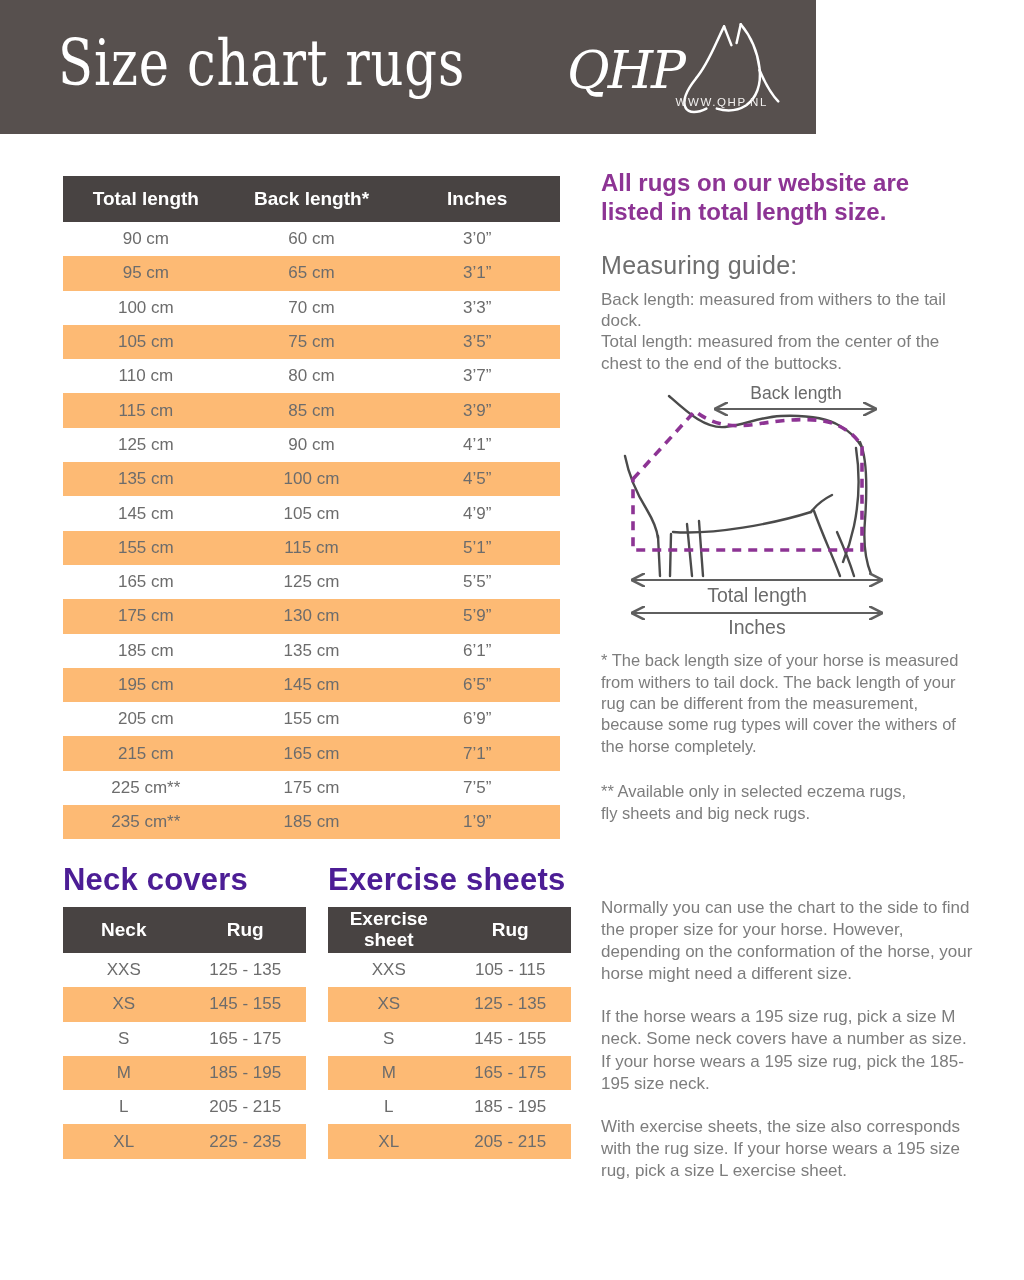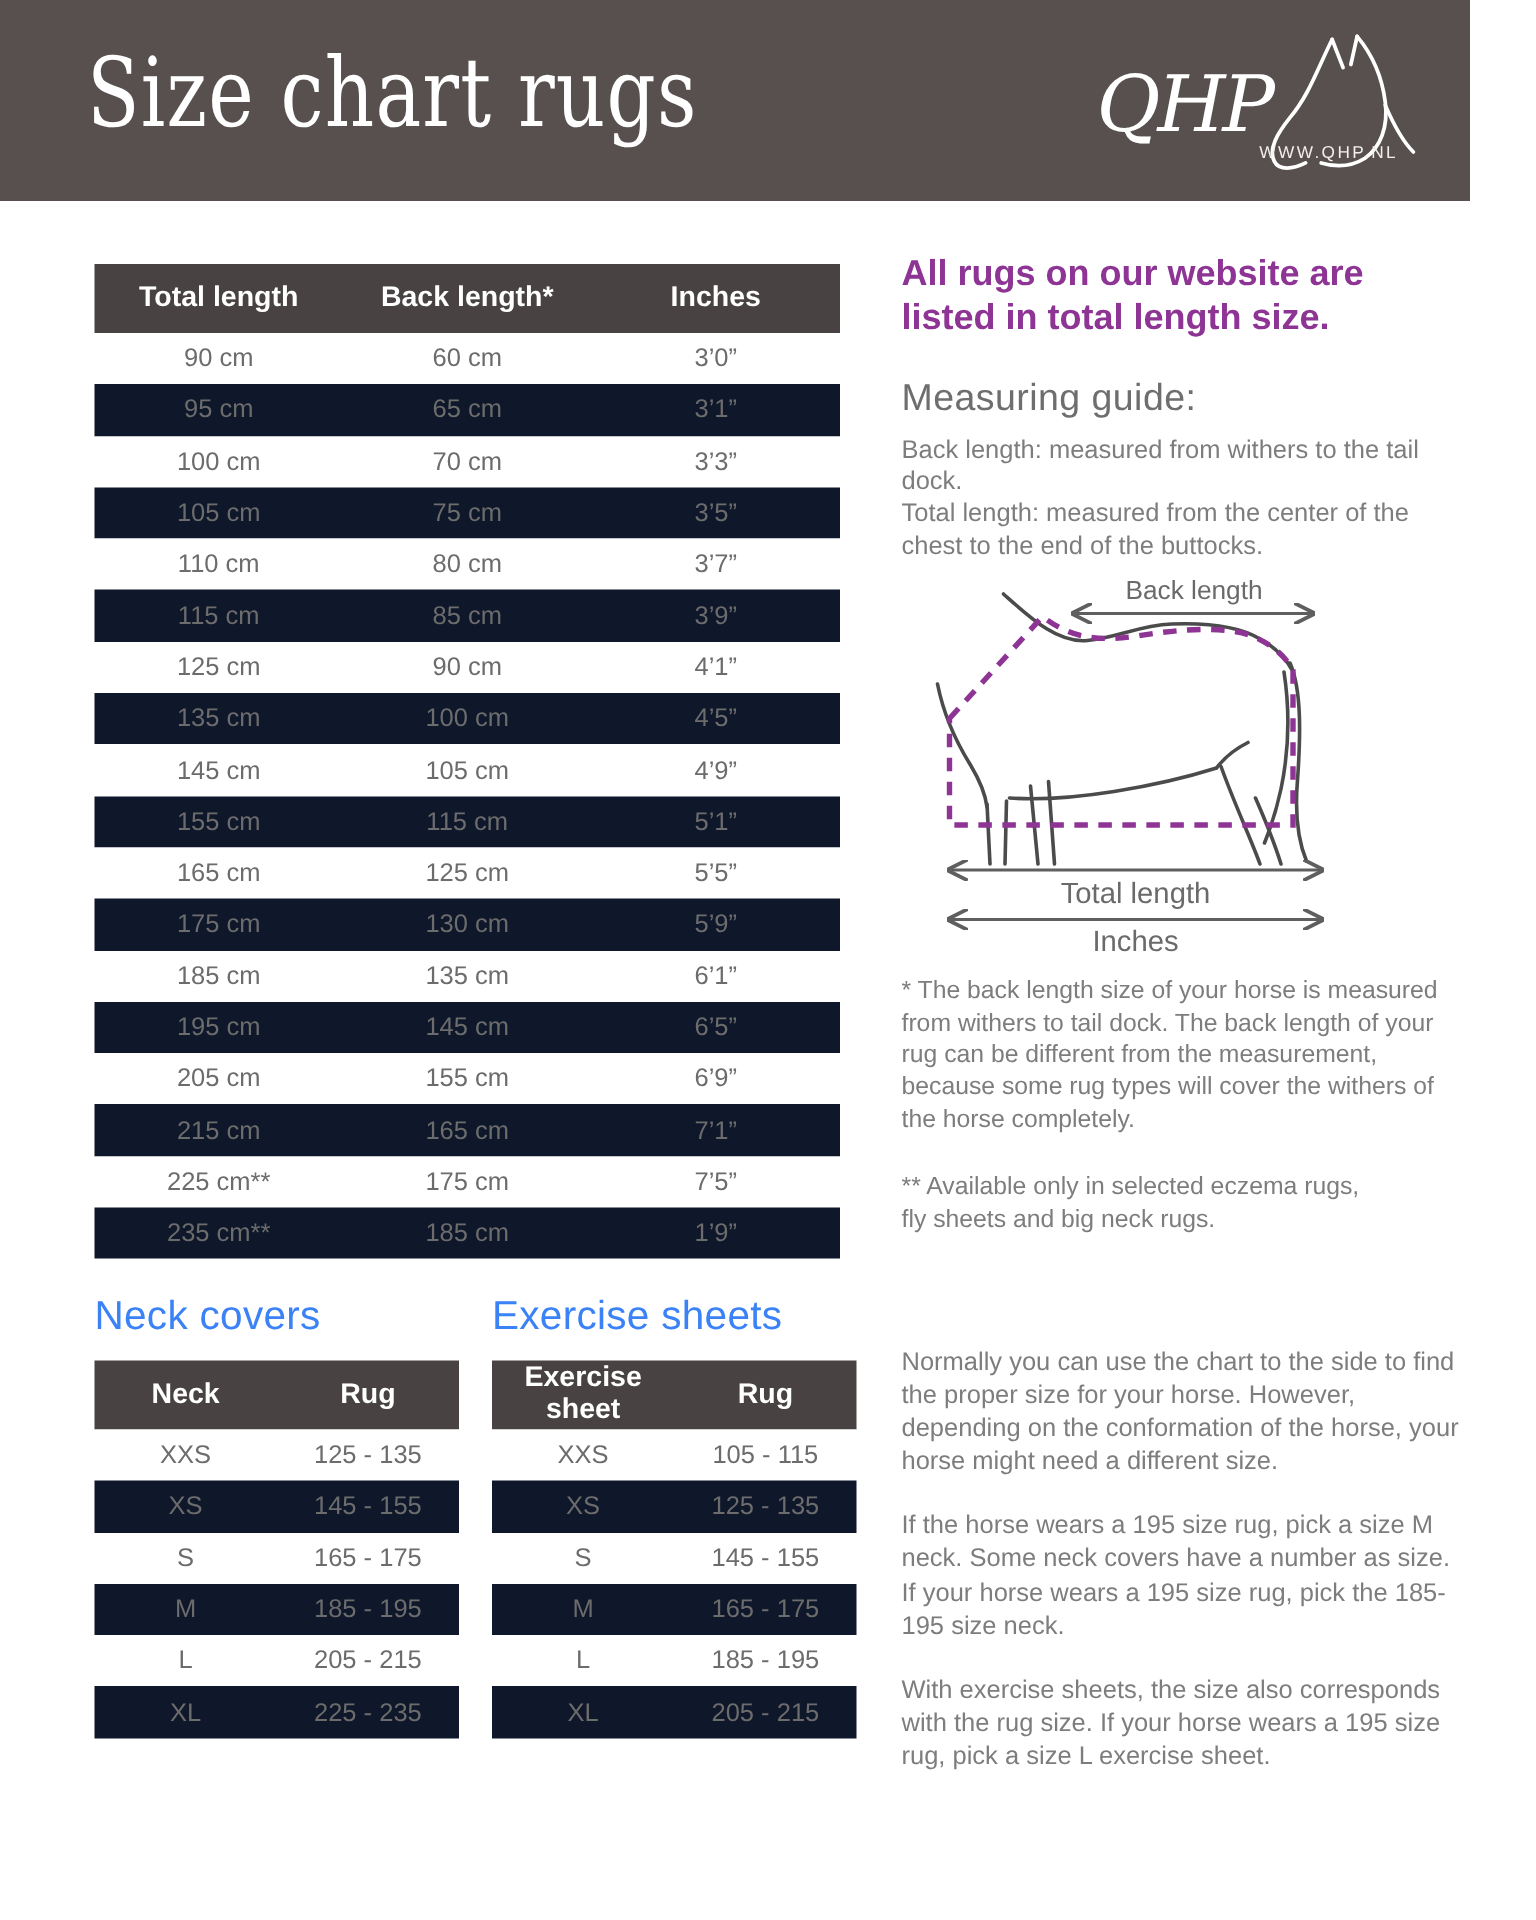--- a/index.html
+++ b/index.html
@@ -1,45 +1,45 @@
 <!DOCTYPE html>
 <html><head>
 <meta charset="utf-8">
 <style>
   * { margin:0; padding:0; box-sizing:border-box; }
   html,body { width:1024px; height:1280px; }
   body { position:relative; background:#ffffff; font-family:"Liberation Sans",sans-serif; overflow:hidden; }
 
   
-  .header { position:absolute; left:0; top:0; width:980px; height:134px; background:#57504e;text-align:right; }
+  .header { position:absolute; left:0; top:0; width:816px; height:134px; background:#57504e;text-align:right; }
   .page-title { position:absolute; left:58px; top:26px; color:#ffffff;
     font-family:"DejaVu Serif",serif; font-weight:400; font-size:64px;
     transform:scaleX(.80); transform-origin:left center; letter-spacing:1px; white-space:nowrap; }
   .logo { position:absolute; right:34px; top:18px; width:215px; height:100px; color:#ffffff; }
   .logo-text { position:absolute; left:0; top:22px; font-family:"DejaVu Serif",serif;
     font-style:italic; font-size:52px; letter-spacing:-2px; color:#ffffff; }
   .logo-horse { position:absolute; right:0; top:0; }
   .logo-url { position:absolute; right:14px; bottom:10px; font-size:11.5px; letter-spacing:1.6px; color:#f1efee; }
 
   
   .t-head { display:grid; background:#484342; color:#ffffff; height:46px;
     align-items:center; text-align:center; font-size:19px; font-weight:bold; line-height:1.08; }
   .t-row { display:grid; height:34.3px; align-items:center; text-align:center;
     font-size:17px; color:#6c6c6c; background:#ffffff; }
-  .t-row.alt { background:#0f172a; }
+  .t-row.alt { background:#fdba74; }
   .cols3 .t-head, .cols3 .t-row { grid-template-columns:1fr 1fr 1fr; }
   .cols2 .t-head, .cols2 .t-row { grid-template-columns:1fr 1fr; }
 
   .main-table { position:absolute; left:63px; top:176px; width:497px; }
   .small-table { position:absolute; top:907px; width:243px; }
   #neck-table { left:63px; }
   #exercise-table { left:328px; }
   .hdr-2line { padding:0 14px; }
 
-  .section-title { position:absolute; top:862px; color:#3b82f6; font-size:27px; font-weight:normal; letter-spacing:.2px; }
+  .section-title { position:absolute; top:862px; color:#4c1d95; font-size:31px; font-weight:bold; letter-spacing:.2px; }
   #neck-title { left:63px; }
   #exercise-title { left:328px; }
 
   
   .right-top { position:absolute; left:601px; top:168px; width:400px; }
   .intro-heading { color:#8d3494; font-size:24px; font-weight:bold; line-height:1.22; width:352px; }
   .guide-title { margin-top:24px; font-size:25px; color:#6e6e6e; letter-spacing:.3px; }
   .guide-text { margin-top:9px; font-size:17px; color:#7d7d7d; line-height:1.26; width:356px; }
   .diagram { margin-top:10px; margin-left:12px; display:block; }
   .footnote { font-size:16.5px; color:#7d7d7d; line-height:1.3; width:374px; white-space:pre-line; }

